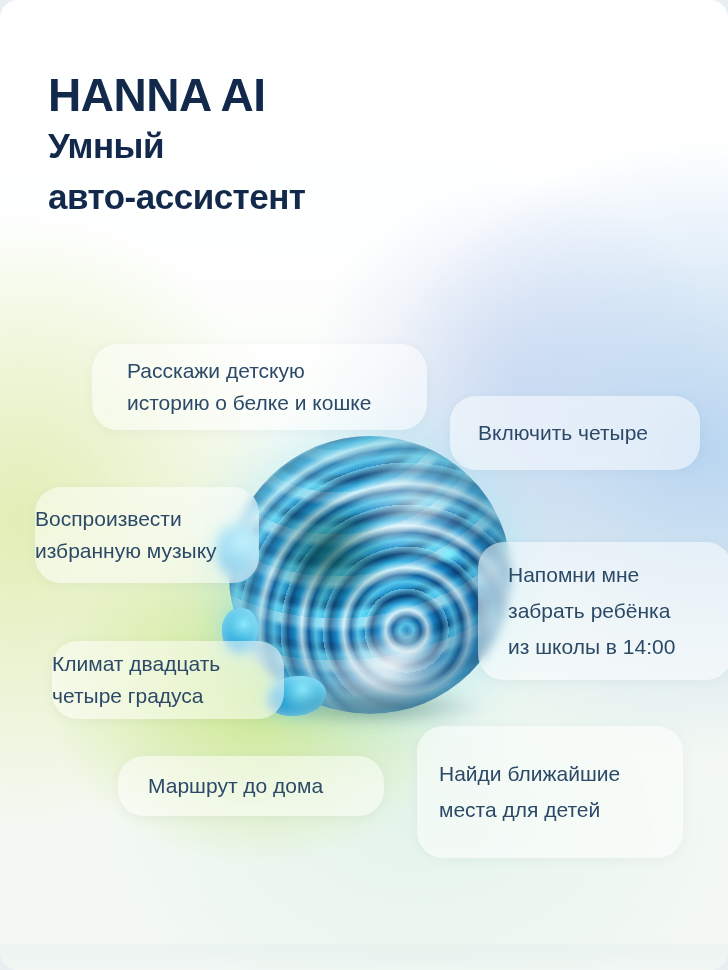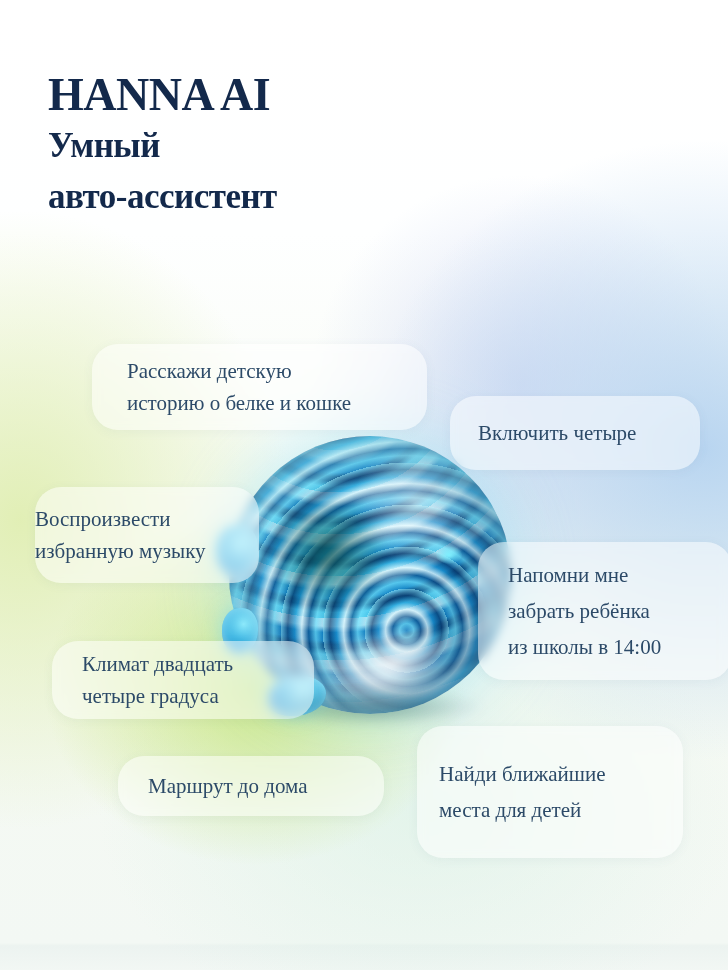--- a/index.html
+++ b/index.html
@@ -1,25 +1,26 @@
 <!DOCTYPE html>
 <html><head>
 <meta charset="utf-8">
 <style>
   html,body{margin:0;padding:0;background:#e9eef0;}
   .stage{
     position:relative;width:728px;height:970px;margin:0 auto;overflow:hidden;
-    font-family:Liberation Serif, serif;
+    font-family:Liberation Sans, sans-serif;
     background:
       radial-gradient(ellipse 300px 250px at 255px 690px, rgba(197,228,118,.85) 0%, rgba(197,228,118,0) 70%),
       radial-gradient(ellipse 380px 430px at 20px 520px, rgba(224,238,178,.95) 0%, rgba(224,238,178,0) 72%),
       radial-gradient(ellipse 470px 430px at 705px 450px, rgba(181,211,240,.95) 0%, rgba(181,211,240,0) 72%),
       radial-gradient(ellipse 300px 300px at 520px 385px, rgba(206,215,243,.75) 0%, rgba(206,215,243,0) 70%),
       radial-gradient(ellipse 430px 300px at 420px 810px, rgba(214,240,228,.55) 0%, rgba(214,240,228,0) 75%),
       linear-gradient(180deg,#ffffff 0%,#feffff 24%,#f6faf2 58%,#f3f8f4 97.2%,#ecf3f0 97.5%,#f2f7f4 100%);
+    border-radius: 18px;
   }
 
   
   .title{position:absolute;left:48px;top:70px;color:#13294b;}
   .title .brand{font-size:46px;font-weight:700;line-height:50px;letter-spacing:-.5px;}
   .title .sub{font-size:35px;font-weight:700;line-height:51px;letter-spacing:-.5px;}
 
   
   .orb-wrap{position:absolute;left:0;top:0;z-index:1;}
   .orb{
@@ -65,21 +66,21 @@
     position:absolute;z-index:2;display:flex;flex-direction:column;justify-content:center;
     background:rgba(255,255,255,.5);border-radius:26px;
     color:#2c4a68;font-size:21px;line-height:32px;
     box-shadow:0 2px 12px rgba(70,100,130,.06);
     -webkit-backdrop-filter:blur(5px);backdrop-filter:blur(5px);
   }
   #b-story   {left:92px;  top:344px; width:300px; height:86px;  padding-left:35px;}
   #b-screen  {left:450px; top:396px; width:222px; height:74px;  padding-left:28px;}
   #b-music   {left:35px;  top:487px; width:224px; height:96px;  }
   #b-reminder{left:478px; top:542px; width:224px; height:138px; padding-left:30px; line-height:36px;}
-  #b-climate {left:52px;  top:641px; width:232px; height:78px;  padding-left:30px;}
+  #b-climate {left:52px;  top:641px; width:232px; height:78px;  }
   #b-route   {left:118px; top:756px; width:236px; height:60px;  padding-left:30px;}
   #b-places  {left:417px; top:726px; width:244px; height:132px; padding-left:22px; line-height:36px;}
   .line{display:block;}
 </style>
 </head>
 <body>
 
 <div class="stage">
 
   <div class="title">

